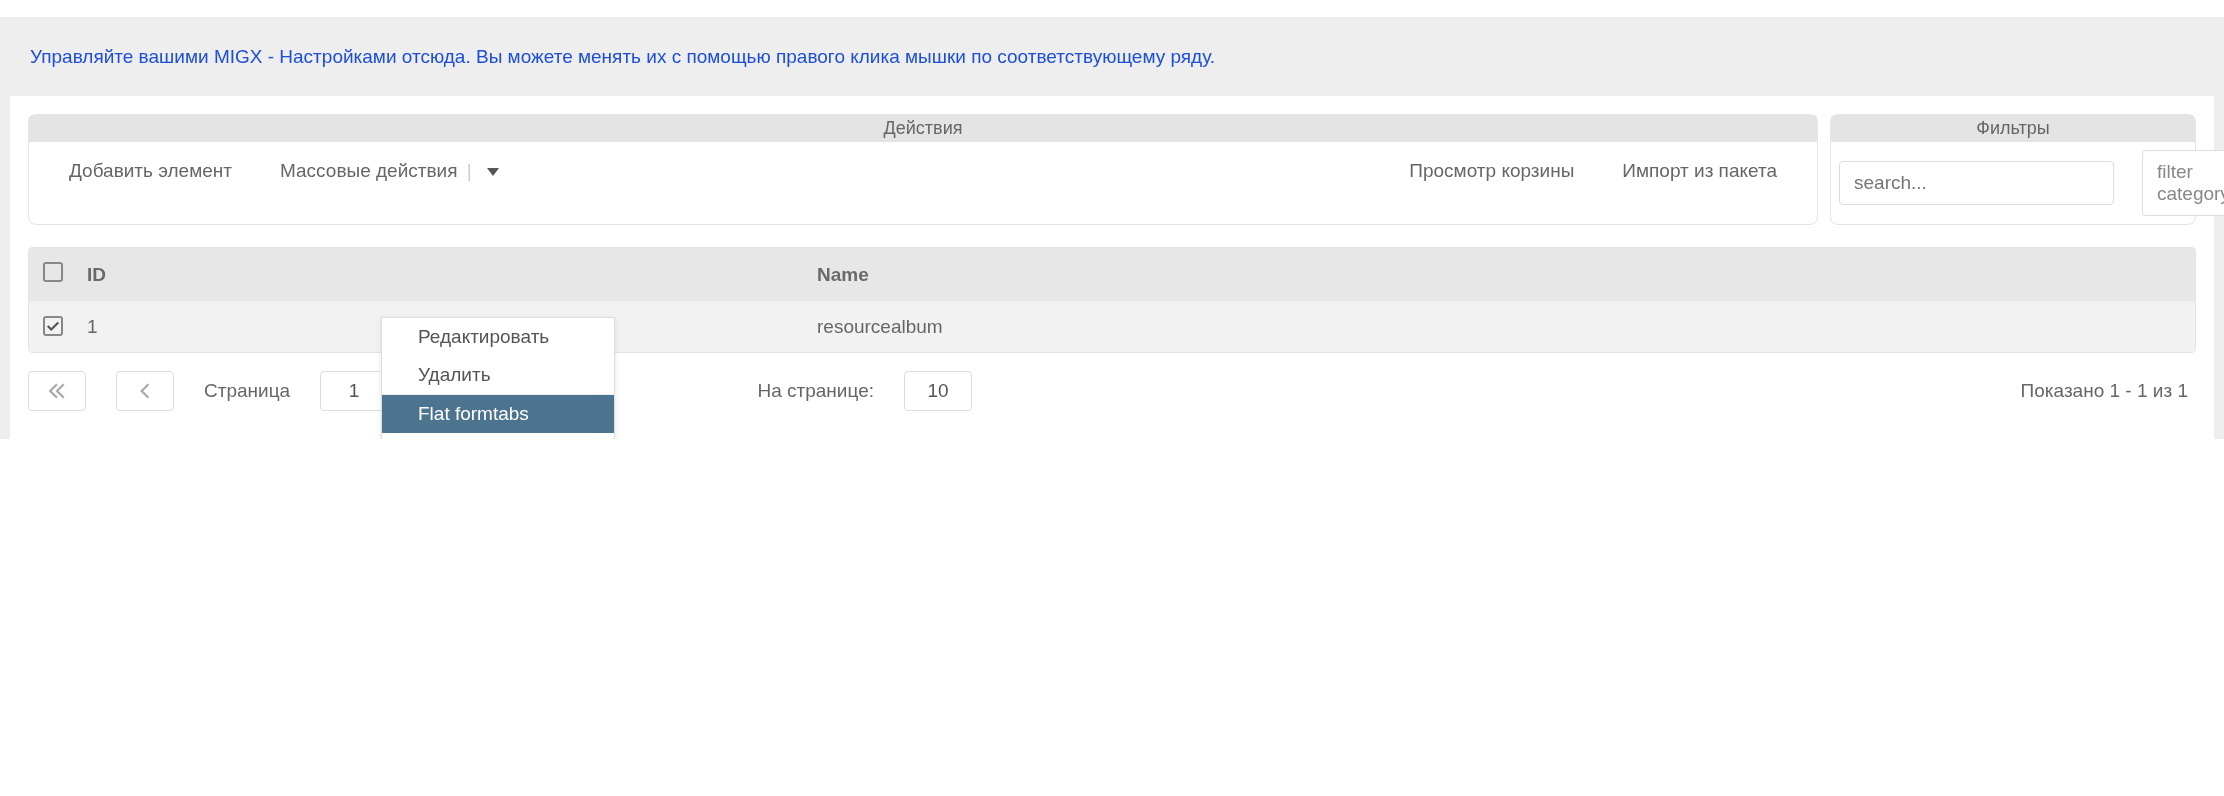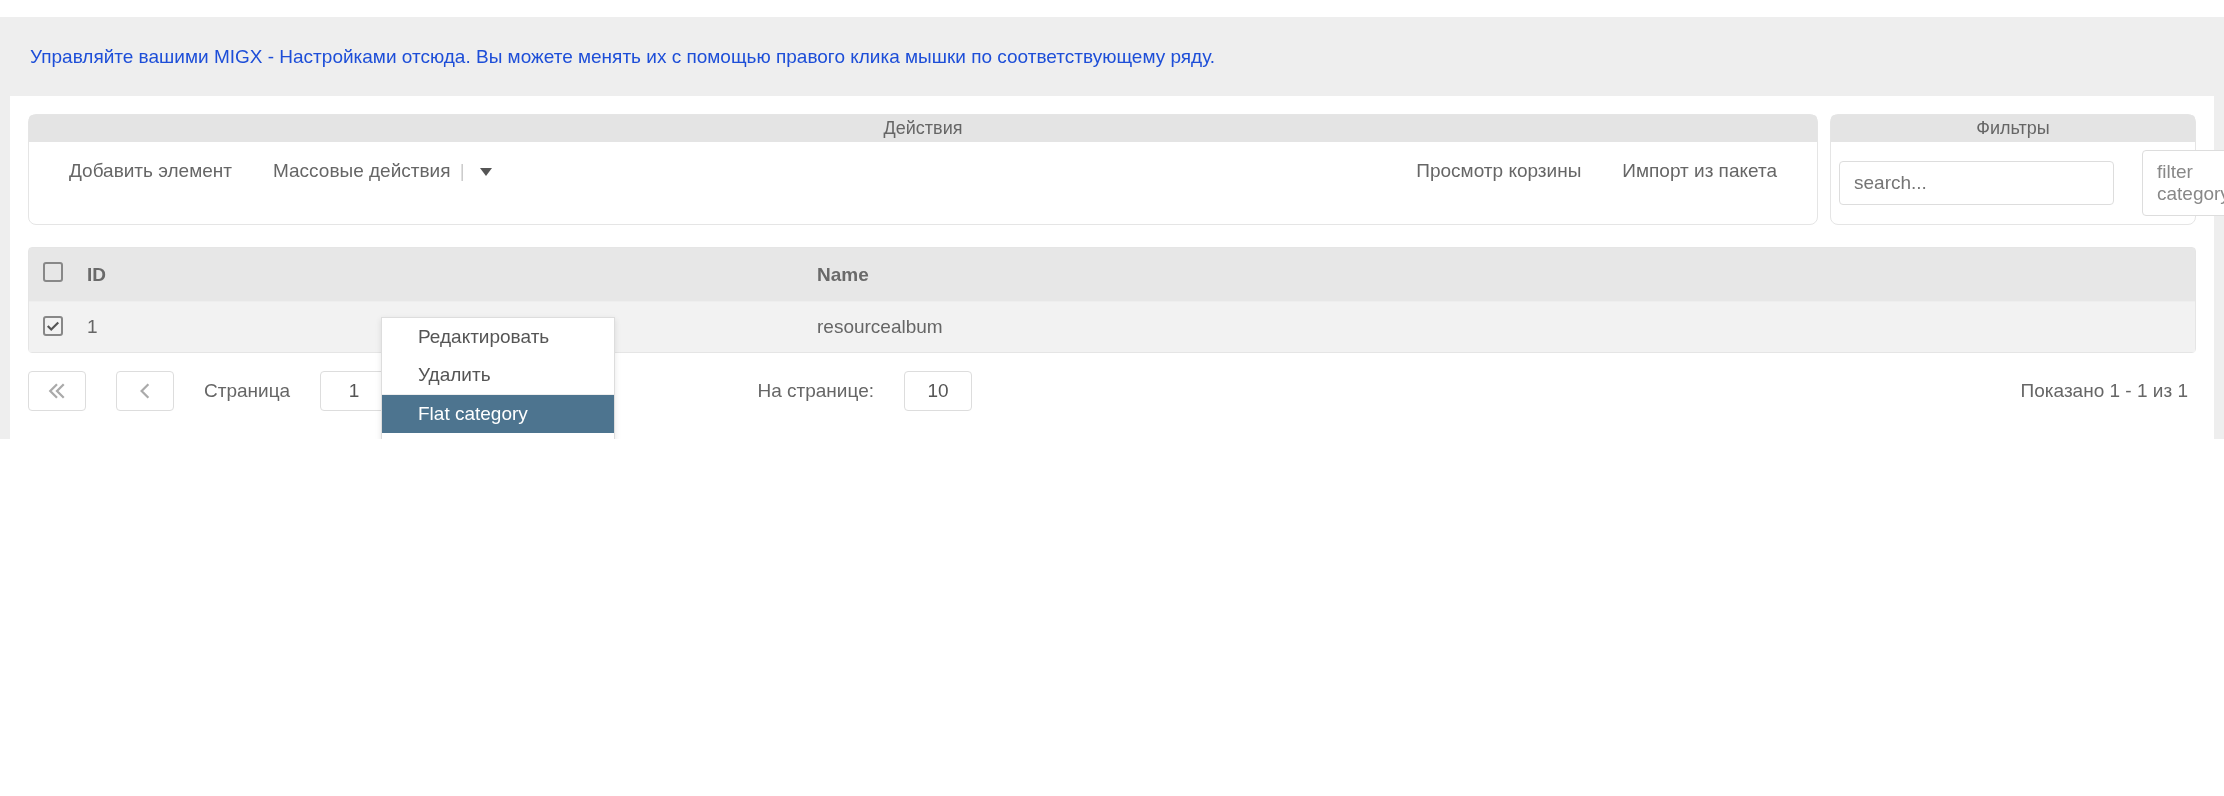--- a/index.html
+++ b/index.html
@@ -48,21 +48,21 @@
       text-align: center;
       padding: 3px 0;
       font-size: 18px;
       border-top-left-radius: 4px;
       border-top-right-radius: 4px;
     }
     .group-body {
       display: flex;
       align-items: center;
       padding: 10px 22px;
-      gap: 5px;
+      gap: 12px;
       min-height: 56px;
     }
     .toolbar-btn {
       background: transparent;
       border: none;
       color: #666;
       font-size: 19px;
       padding: 8px 18px;
       cursor: pointer;
       white-space: nowrap;
@@ -293,19 +293,19 @@
       <span class="status">Показано 1 - 1 из 1</span>
     </div>
 
   </div>
 </div>
 
 <div class="context-menu">
   <div class="cm-item">Редактировать</div>
   <div class="cm-item">Удалить</div>
   <div class="cm-sep"></div>
-  <div class="cm-item selected">Flat category</div>
+  <div class="cm-item selected">Flat formtabs</div>
   <div class="cm-item">Редактировать ряд</div>
   <div class="cm-item">Экспорт/Импорт</div>
   <div class="cm-item">Экспорт в пакет</div>
 </div>
 
 </div>
 
 </body></html>

